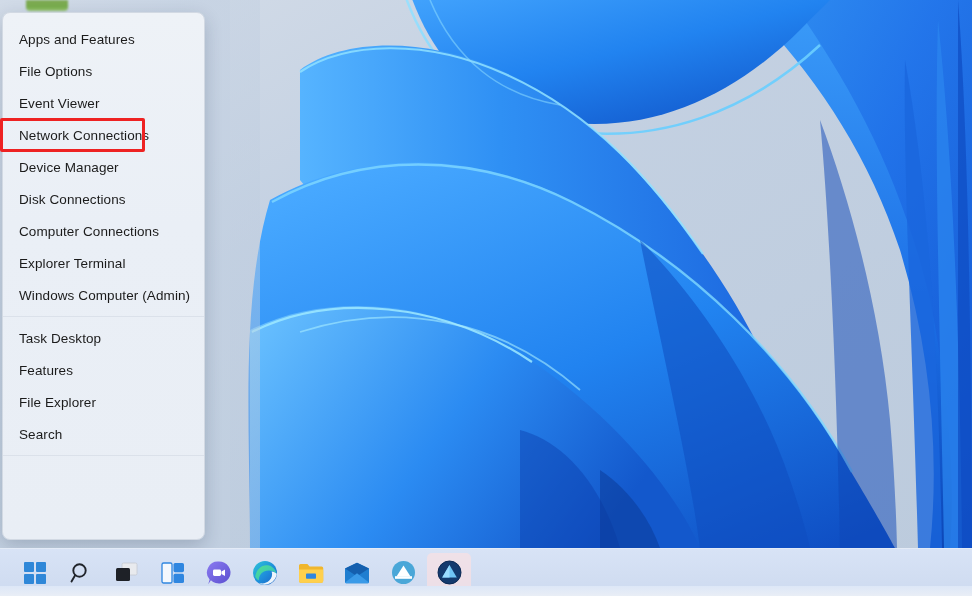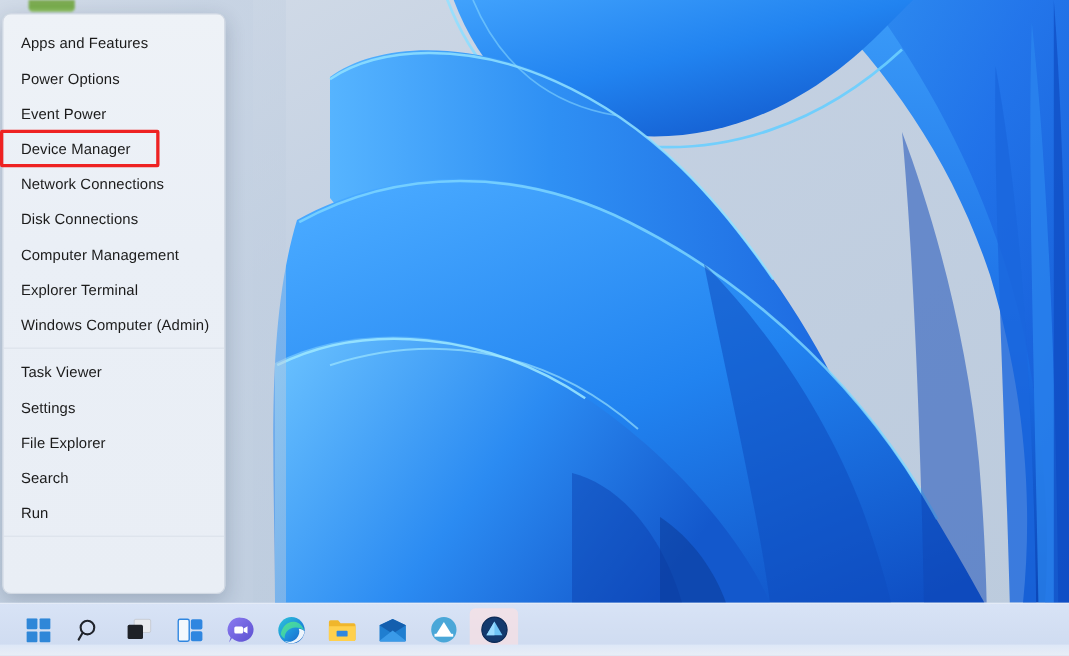--- a/index.html
+++ b/index.html
@@ -214,62 +214,59 @@
     </svg>
   </div>
 
   <div id="winx-menu">
 
     <div>
       <div class="menu-item">
         <span class="mi-label">Apps and Features</span>
       </div>
       <div class="menu-item">
-        <span class="mi-label">Power Options</span>
-      </div>
-      <div class="menu-item">
-        <span class="mi-label">Event Power</span>
+        <span class="mi-label">File Options</span>
+      </div>
+      <div class="menu-item">
+        <span class="mi-label">Event Viewer</span>
+      </div>
+      <div class="menu-item">
+        <span class="mi-label">Network Connections</span>
       </div>
       <div class="menu-item">
         <span class="mi-label">Device Manager</span>
       </div>
       <div class="menu-item">
-        <span class="mi-label">Network Connections</span>
-      </div>
-      <div class="menu-item">
         <span class="mi-label">Disk Connections</span>
       </div>
       <div class="menu-item">
-        <span class="mi-label">Computer Management</span>
+        <span class="mi-label">Computer Connections</span>
       </div>
       <div class="menu-item">
         <span class="mi-label">Explorer Terminal</span>
       </div>
       <div class="menu-item">
         <span class="mi-label">Windows Computer (Admin)</span>
       </div>
     </div>
 
     <div class="menu-sep"></div>
 
     <div>
       <div class="menu-item">
-        <span class="mi-label">Task Viewer</span>
-      </div>
-      <div class="menu-item">
-        <span class="mi-label">Settings</span>
+        <span class="mi-label">Task Desktop</span>
+      </div>
+      <div class="menu-item">
+        <span class="mi-label">Features</span>
       </div>
       <div class="menu-item">
         <span class="mi-label">File Explorer</span>
       </div>
       <div class="menu-item">
         <span class="mi-label">Search</span>
-      </div>
-      <div class="menu-item">
-        <span class="mi-label">Run</span>
       </div>
     </div>
 
     <div class="menu-sep"></div>
 
 
   </div>
 
   <div id="annot-box"></div>
 

